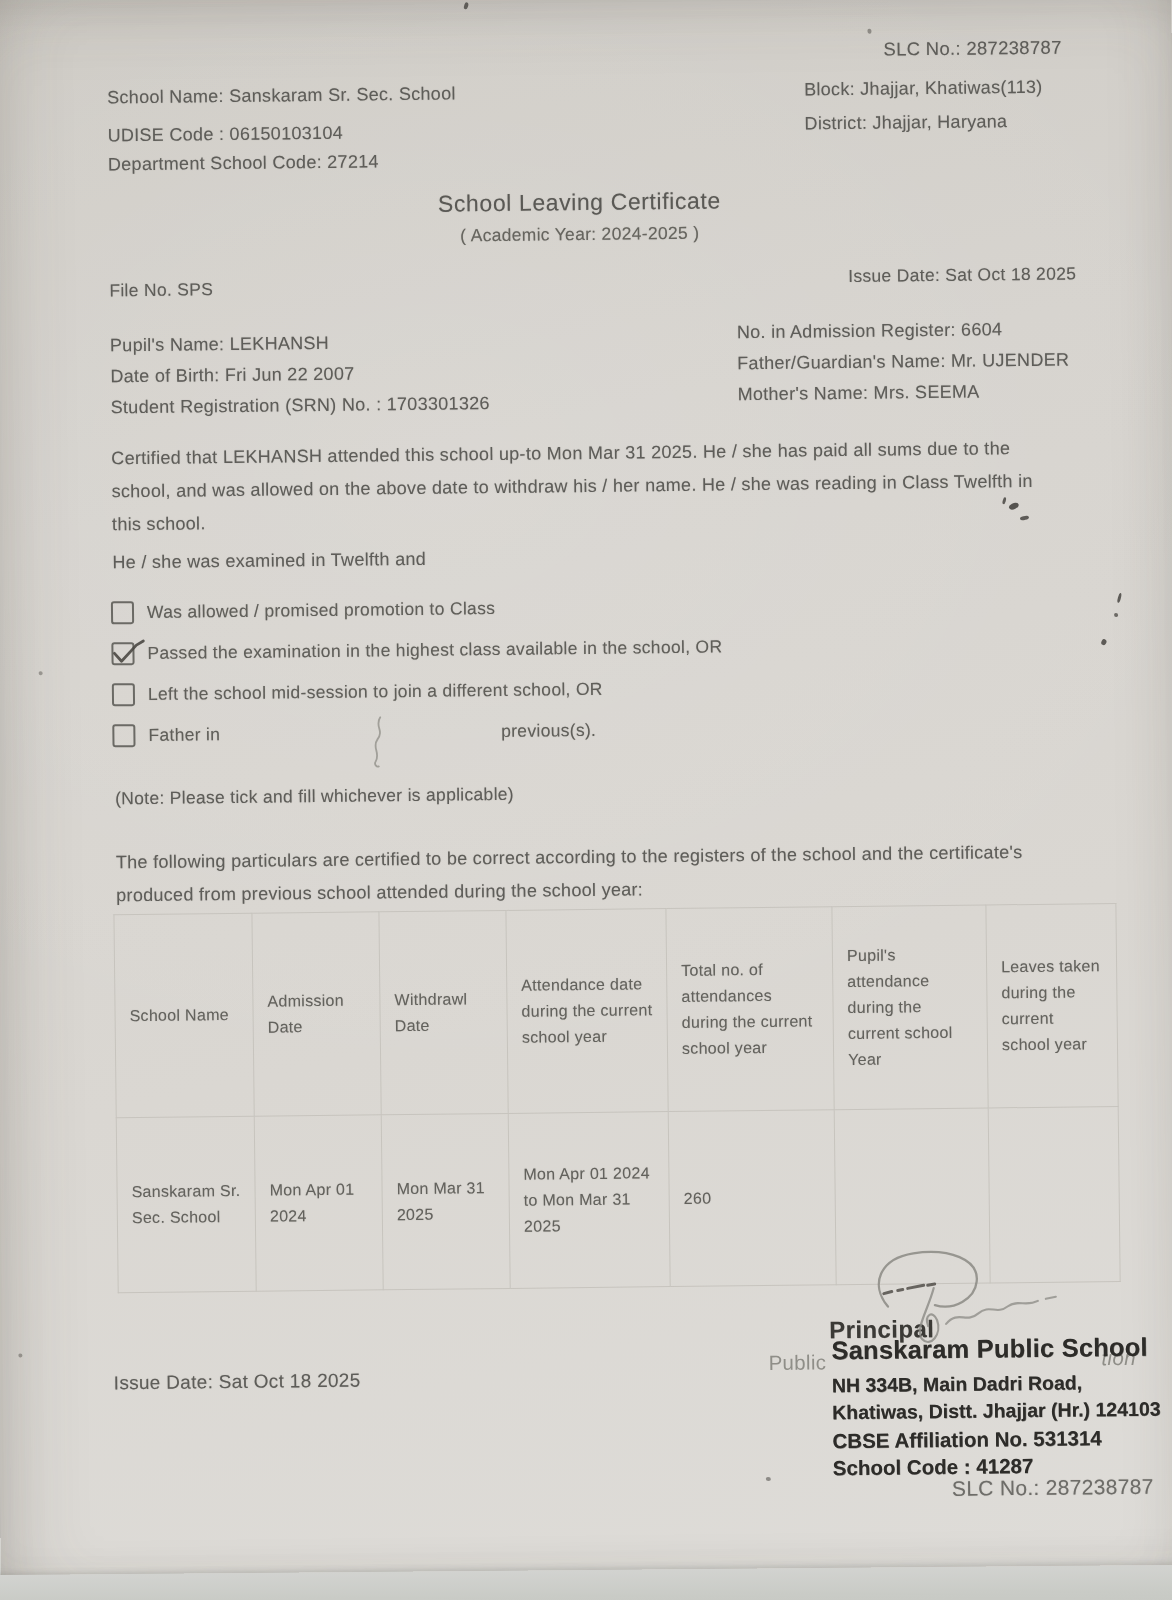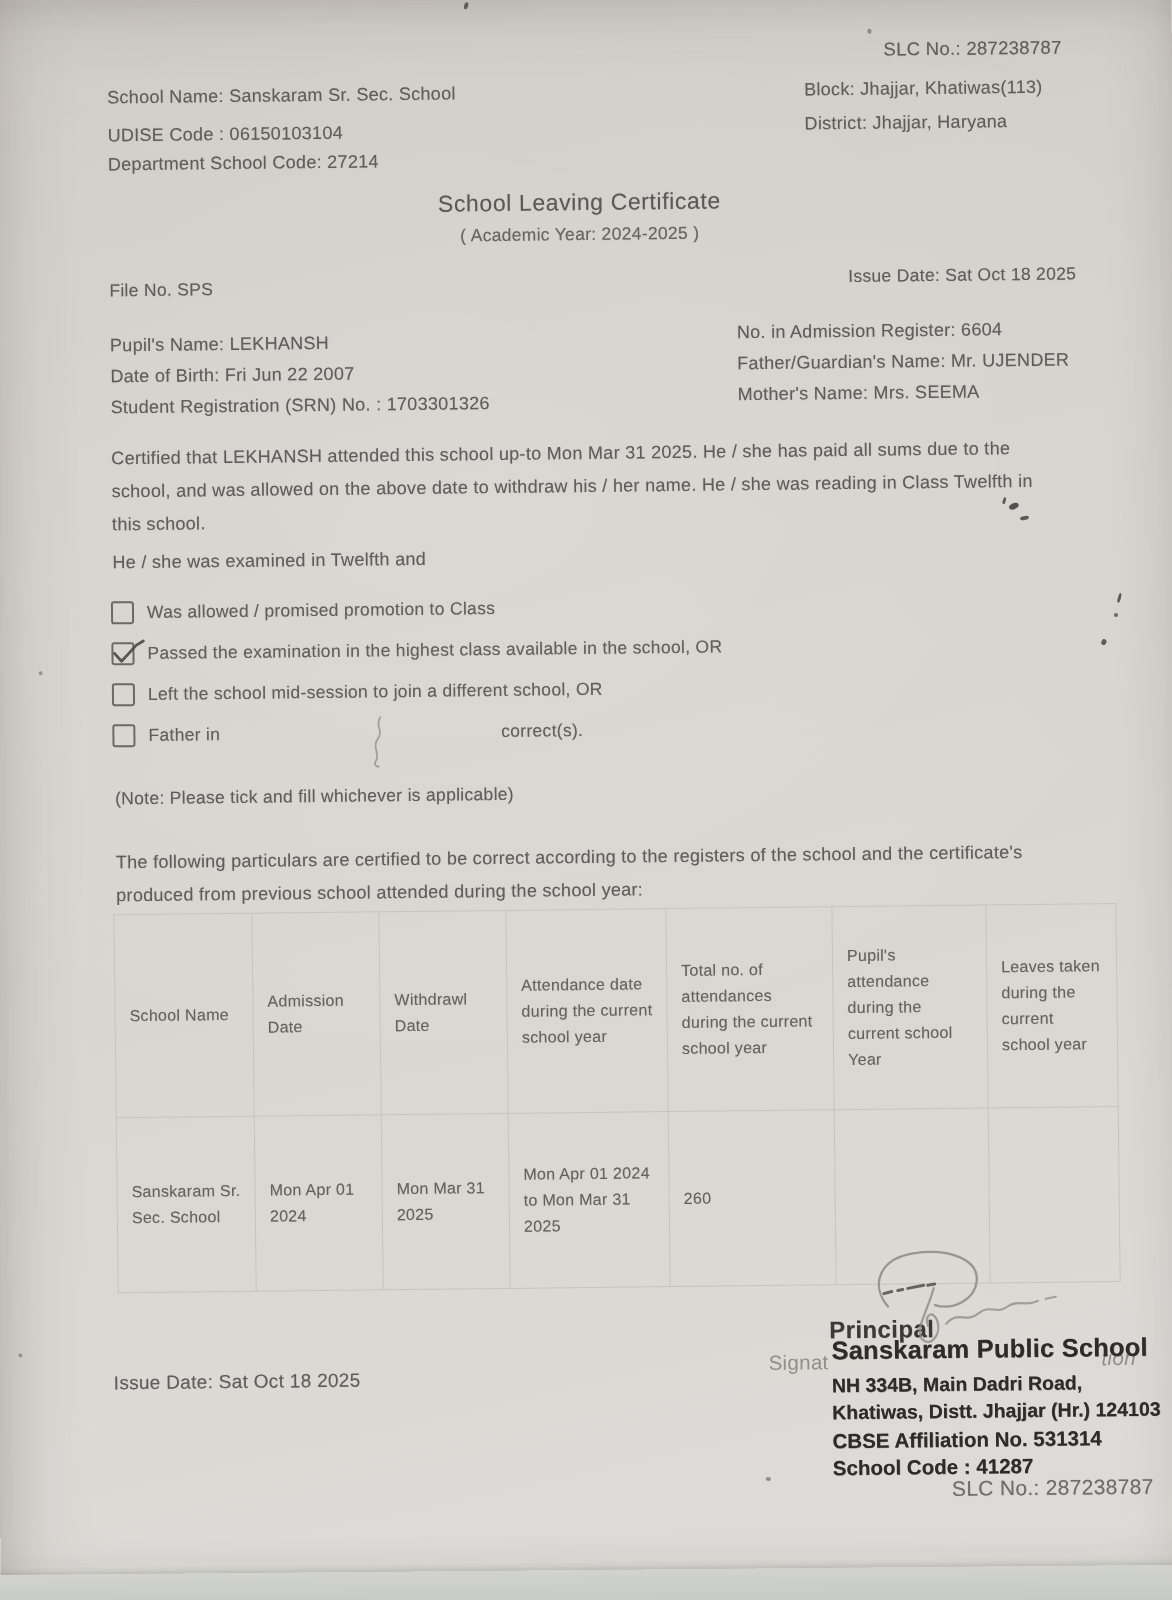--- a/index.html
+++ b/index.html
@@ -138,21 +138,21 @@
     </div>
 
     <div class="cb-row" style="left:121px;top:688px;">
       <span class="cb-box"></span>
       <span class="cb-label">Left the school mid-session to join a different school, OR</span>
     </div>
 
     <div class="cb-row" style="left:121px;top:729px;">
       <span class="cb-box"></span>
       <span class="cb-label">Father in</span>
-      <span class="cb-label cb-suffix">correct(s).</span>
+      <span class="cb-label cb-suffix">previous(s).</span>
     </div>
 
     <svg class="ink" style="left:375px;top:722px;" width="26" height="58">
       <path d="M14,3 C8,12 18,16 11,25 C5,33 14,38 9,47 C7,50 10,53 12,52" fill="none" stroke="#8e8c86" stroke-width="1.8" stroke-linecap="round" opacity="0.75"></path>
     </svg>
 
     <div class="print" style="left:123px;top:793px;font-size:17.5px;">(Note: Please tick and fill whichever is applicable)</div>
 
     <div class="print para" style="left:123px;top:851px;width:935px;">The following particulars are certified to be correct according to the registers of the school and the certificate's produced from previous school attended during the school year:</div>
 
@@ -194,21 +194,21 @@
 
     <svg class="ink" style="left:852px;top:1258px;z-index:7;" width="250" height="125">
       <path d="M38,62 C20,40 30,14 64,9 C100,4 130,16 127,38 C125,55 104,67 85,61" fill="none" stroke="#8b8a84" stroke-width="2.3" stroke-linecap="round" opacity="0.85"></path>
       <path d="M34,49 l8,-2 M48,46 l5,-1 M58,44 l16,-3 M78,41 l7,-1" fill="none" stroke="#524f4a" stroke-width="3" stroke-linecap="round" opacity="0.85"></path>
       <path d="M84,44 C78,66 64,86 72,95 C80,104 92,90 87,76 C83,66 74,70 78,82" fill="none" stroke="#8b8a84" stroke-width="2.2" stroke-linecap="round" opacity="0.8"></path>
       <path d="M96,80 C108,66 116,80 128,70 C140,60 146,72 158,63 C168,56 176,64 188,58 M196,56 l10,-2" fill="none" stroke="#8b8a84" stroke-width="2.1" stroke-linecap="round" opacity="0.75"></path>
     </svg>
 
     <div class="print principal">Principal</div>
 
-    <div class="print caption" style="left:770px;top:1363px;z-index:3;">Signat</div>
+    <div class="print caption" style="left:770px;top:1363px;z-index:3;">Public</div>
     <div class="print caption" style="left:1103px;top:1362px;z-index:3;font-style:italic;">tion</div>
 
     <div class="stamp">
       <div class="l1">Sanskaram Public School</div>
       <div class="l">NH 334B, Main Dadri Road,</div>
       <div class="l">Khatiwas, Distt. Jhajjar (Hr.) 124103</div>
       <div class="l l4">CBSE Affiliation No. 531314</div>
       <div class="l l5">School Code : 41287</div>
     </div>
 

